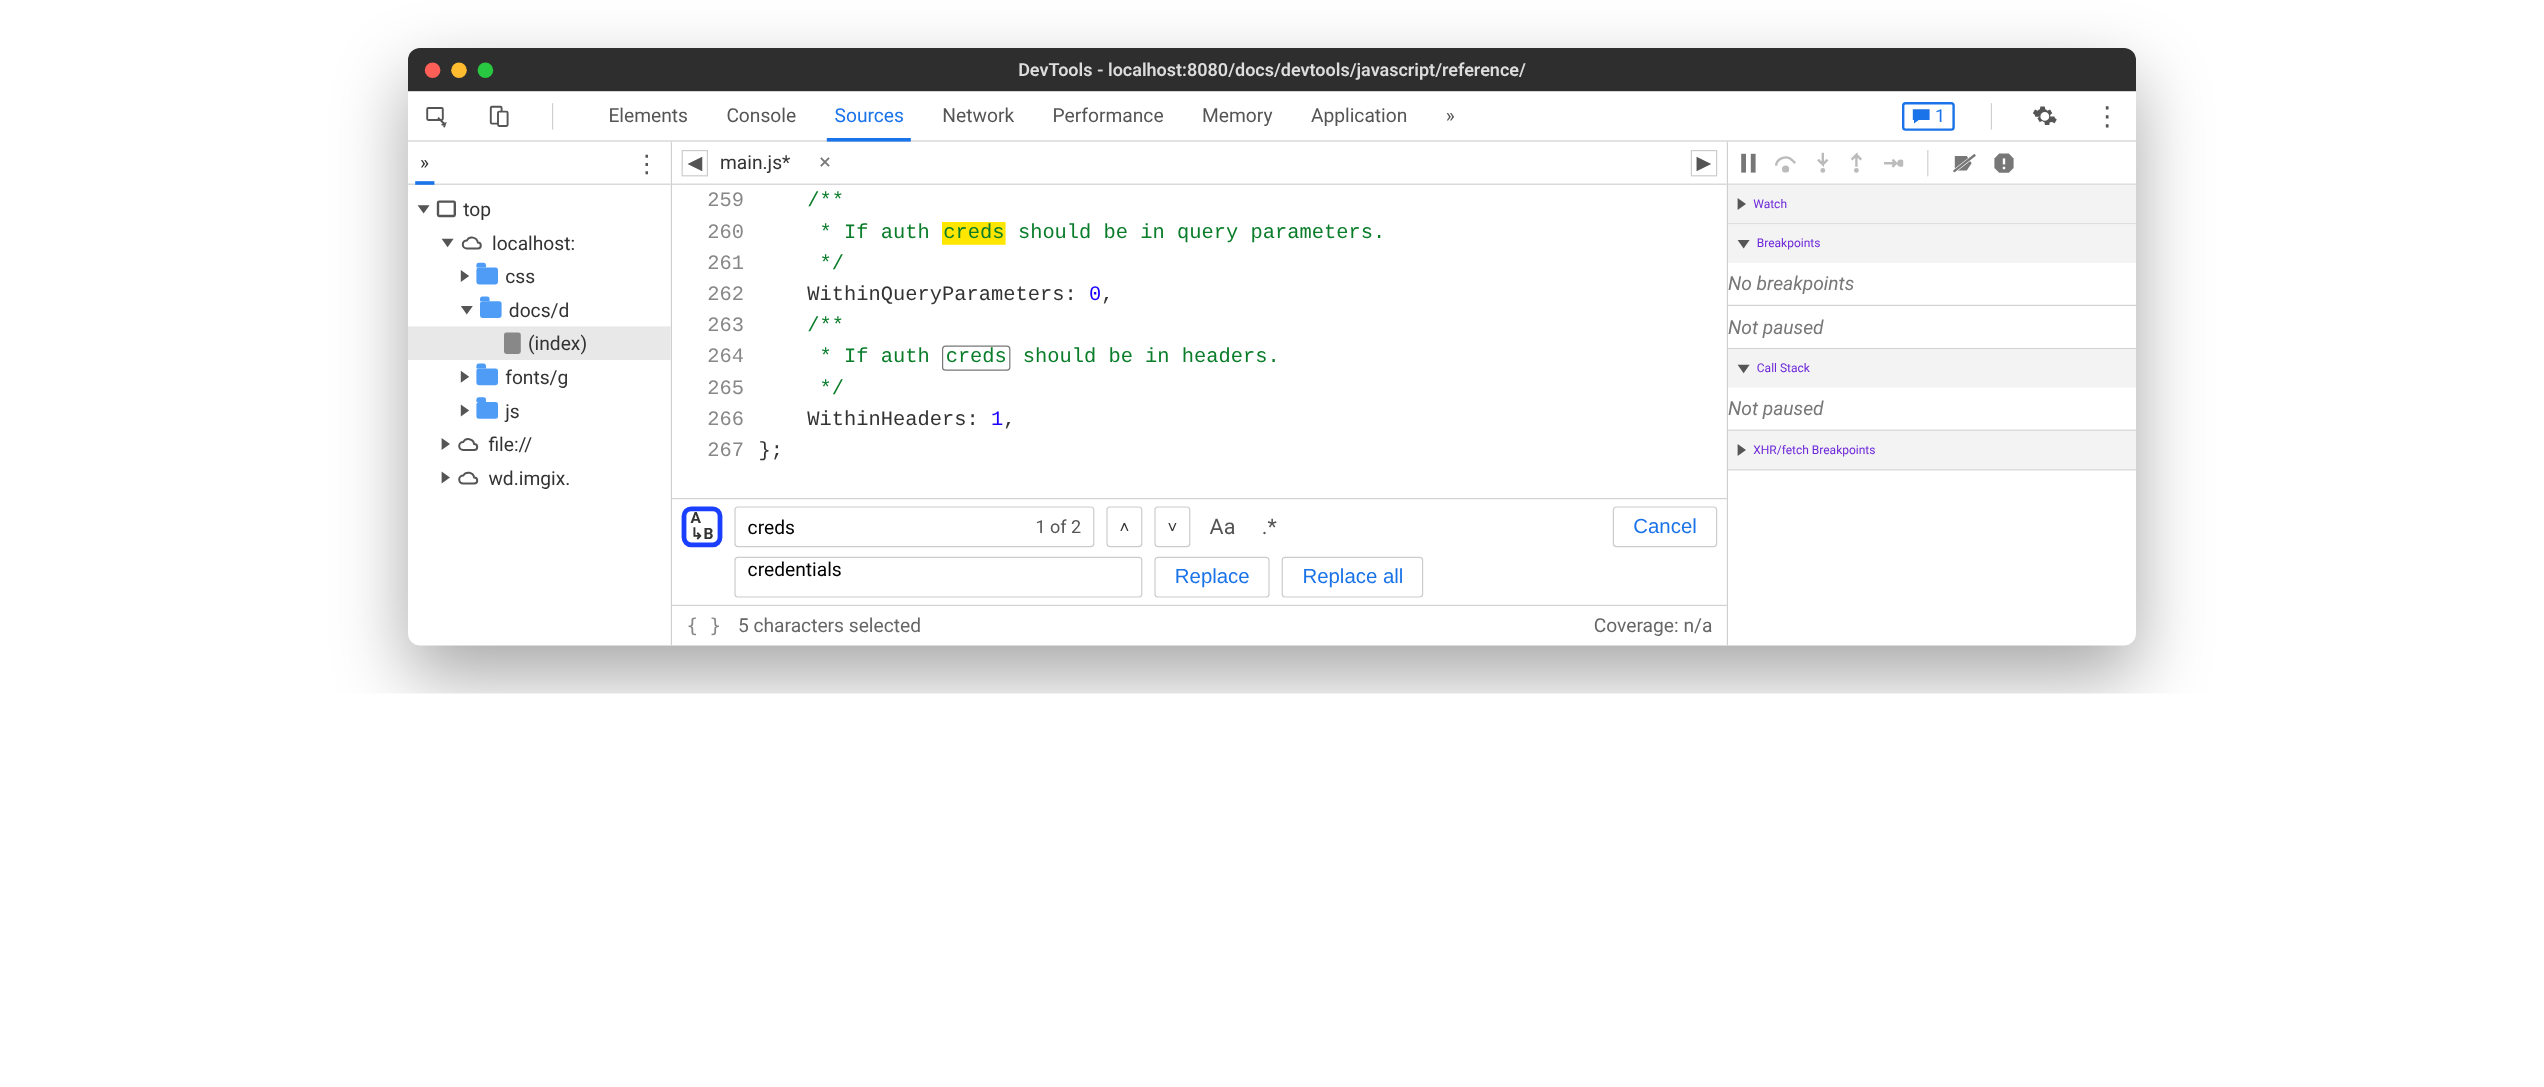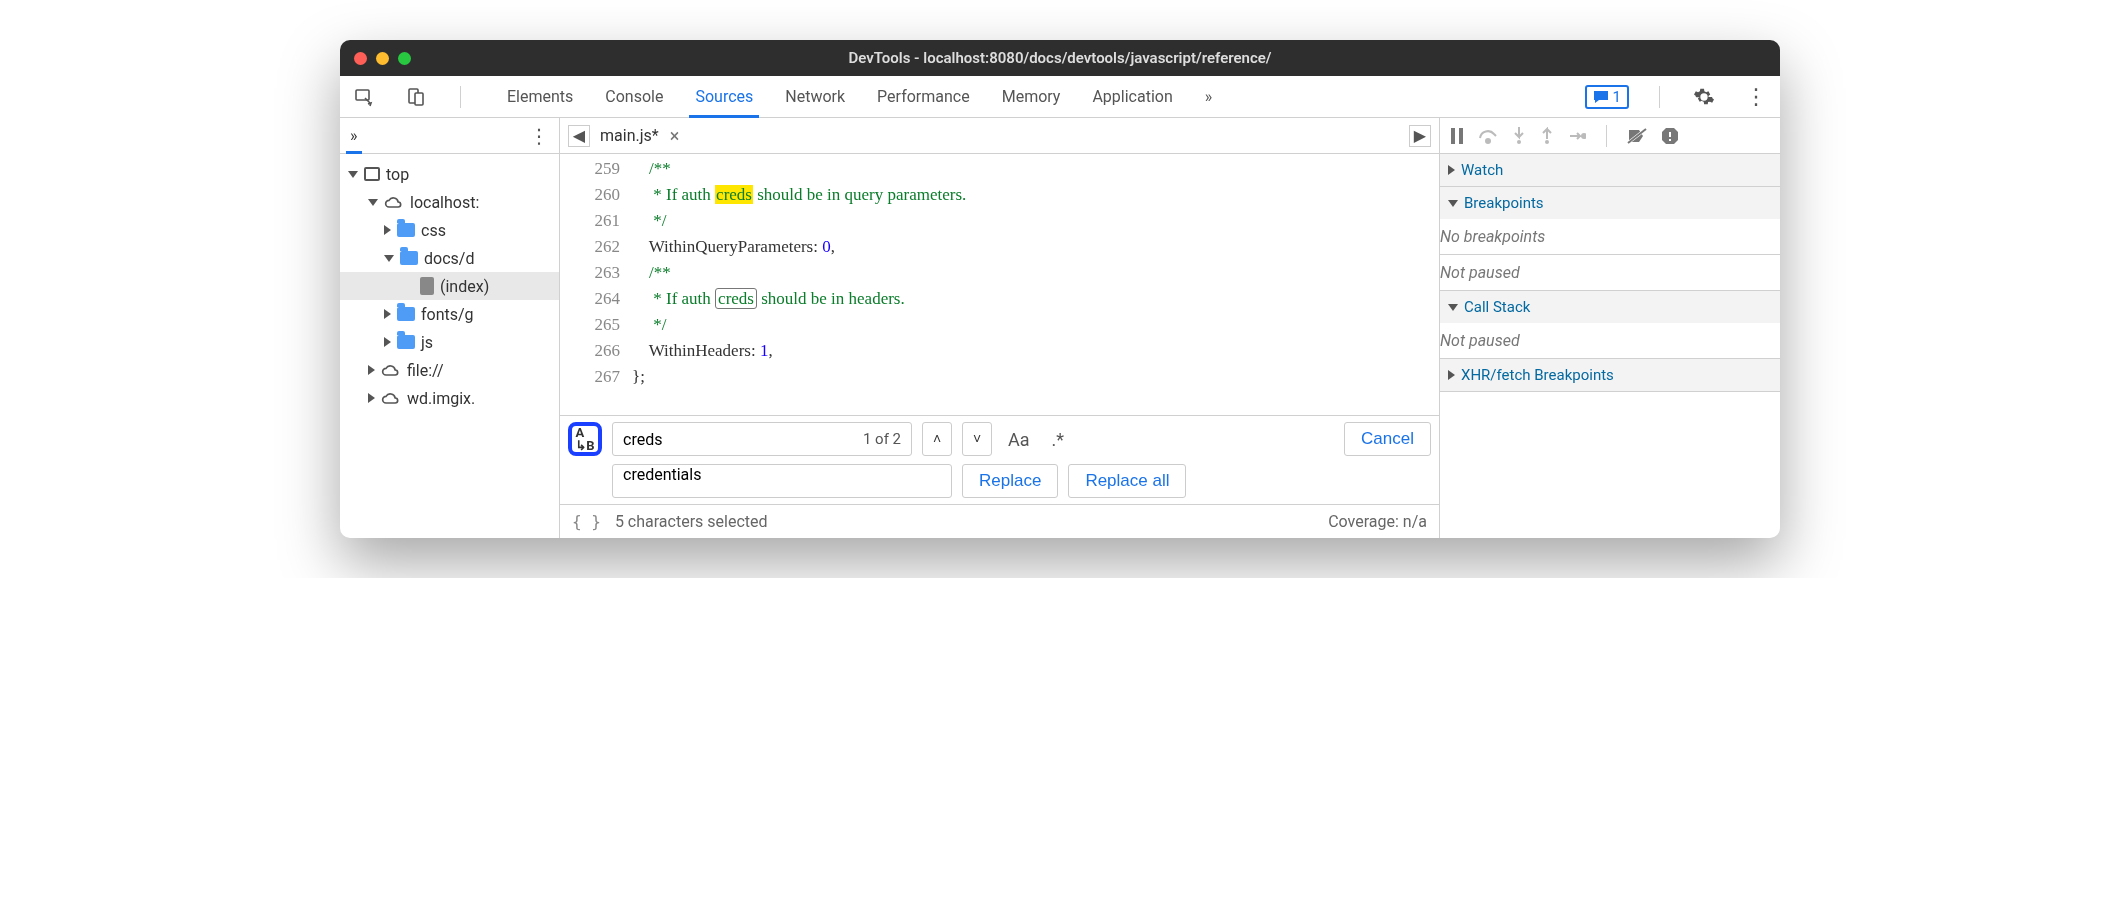--- a/index.html
+++ b/index.html
@@ -65,23 +65,23 @@
 .tri.right{border-top:5px solid transparent;border-bottom:5px solid transparent;border-left:7px solid #555;}
 .folder-icon{width:18px;height:14px;background:#4f9cf7;border-radius:2px;position:relative}
 .folder-icon::before{content:"";position:absolute;top:-4px;left:0;width:8px;height:4px;background:#4f9cf7;border-radius:2px 2px 0 0}
 .file-icon{width:14px;height:18px;background:#888;border-radius:2px}
 .cloud-icon{width:20px;height:14px;display:inline-flex;color:#555}
 .frame-icon{width:16px;height:14px;border:2px solid #555;border-radius:2px}
 
 .editor { flex:1; display:flex; flex-direction:column; border-right:1px solid #d0d0d0;}
 .editor-tabs { height:36px; border-bottom:1px solid #d0d0d0; display:flex; align-items:center; padding:0 8px; gap:10px;}
 .nav-arrow{width:22px;height:22px;border:1px solid #ccc;display:flex;align-items:center;justify-content:center;color:#555}
-.file-tab{display:flex;align-items:center;gap:11px;font-size:16px;color:#333}
+.file-tab{display:flex;align-items:center;gap:24px;font-size:16px;color:#333}
 .close-x{color:#777;font-size:18px}
-.code { flex:1; display:flex; font-family: Liberation Serif, serif; font-size:17px; overflow:hidden;}
+.code { flex:1; display:flex; font-family: Liberation Mono, monospace; font-size:17px; overflow:hidden;}
 .gutter { width:72px; text-align:right; color:#888; padding:2px 12px 2px 0;}
 .gutter div{height:26px; line-height:26px}
 .lines { flex:1; padding:2px 0;}
 .lines div{height:26px;line-height:26px; white-space:pre}
 .c-comment{color:#0a7d2a}
 .c-num{color:#1a00ff}
 .c-punc{color:#333}
 .hl-y{background:#ffe600; padding:0 1px;}
 .hl-box{border:1px solid #777; border-radius:3px; padding:0 2px;}
 
@@ -94,21 +94,21 @@
 .step{width:30px;height:34px;border:1px solid #ccc;display:flex;align-items:center;justify-content:center;color:#333;font-size:14px;border-radius:3px}
 .toggle{font-size:18px;color:#555;padding:0 6px}
 .btn{height:34px;border:1px solid #ccc;border-radius:3px;padding:0 16px;color:#1a73e8;font-size:17px;background:#fff;display:flex;align-items:center}
 .input.replace{flex:0 0 340px}
 .statusbar{height:34px;border-top:1px solid #d0d0d0;display:flex;align-items:center;padding:0 12px;font-size:16px;color:#666;gap:14px}
 .curly{font-family:Menlo,monospace;color:#888}
 
 .debug { width: 340px; display:flex; flex-direction:column;}
 .dbg-tools{height:36px;border-bottom:1px solid #d0d0d0;display:flex;align-items:center;padding:0 10px;gap:14px;color:#888}
 .dbg-sec{border-bottom:1px solid #d0d0d0;}
-.dbg-head{height:32px;display:flex;align-items:center;padding:0 8px;gap:6px;font-size:15px;color:#0369a1;background:#f3f3f3}
+.dbg-head{height:32px;display:flex;align-items:center;padding:0 8px;gap:6px;font-size:10px;color:#6d28d9;background:#f3f3f3}
 .dbg-body{padding:8px 0;text-align:left;color:#777;font-style:italic;font-size:16px}
 
 svg{display:block}
 </style>
 </head>
 <body>
 
 <div class="window">
   <div class="titlebar">
     <div class="traffic">

